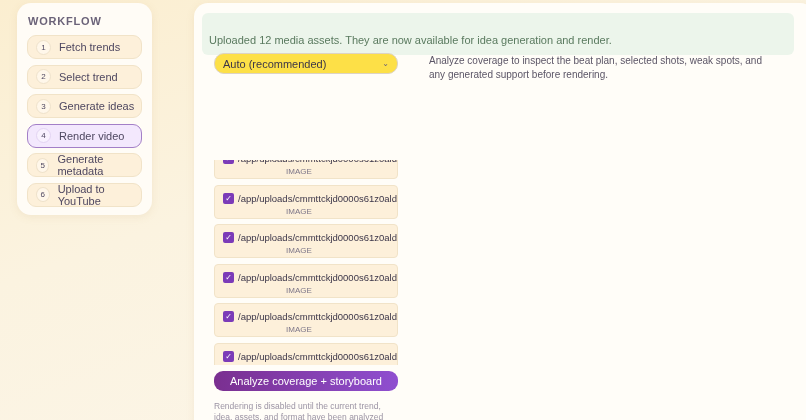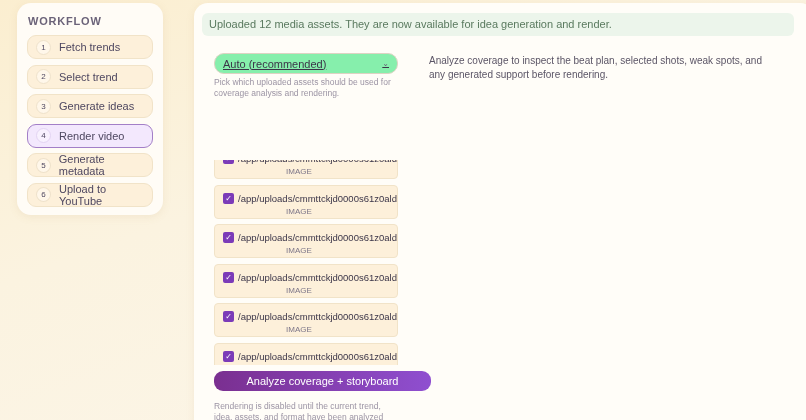--- a/index.html
+++ b/index.html
@@ -4,21 +4,21 @@
 <style>
   * { box-sizing: border-box; margin: 0; padding: 0; }
   html, body { width: 806px; height: 420px; overflow: hidden; }
   body {
     font-family: "Liberation Sans", sans-serif;
     background: linear-gradient(160deg, #fbeed0 0%, #fbf3e0 40%, #fcf6ea 100%);
     position: relative;
     color: #3b3548;
   }
   .sidebar {
-    position: absolute; left: 17px; top: 3px; width: 146px; height: 212px;
+    position: absolute; left: 17px; top: 3px; width: 135px; height: 212px;
     background: #fffcf6; border-radius: 14px;
     box-shadow: 0 2px 8px rgba(180,150,90,0.12);
     padding: 12px 10px;
   }
   .sidebar-title {
     font-size: 11px; font-weight: bold; letter-spacing: 0.8px;
     color: #6b6379; margin-left: 1px; margin-bottom: 8px;
   }
   .step {
     display: flex; align-items: center; height: 24px;
@@ -36,29 +36,29 @@
   .step.active .step-num { background: #f8f1fe; border-color: #e3d4f3; }
 
   .main {
     position: absolute; left: 194px; top: 3px; width: 620px; height: 430px;
     background: #fffdf8; border-radius: 14px;
     box-shadow: 0 2px 8px rgba(180,150,90,0.12);
   }
   .banner {
     position: absolute; left: 8px; top: 10px; width: 592px; height: 23px;
     background: #ecf5eb; border-radius: 6px;
-    font-size: 11px; color: #5a7a5f; padding: 5px 7px;
+    font-size: 11px; color: #5a7a5f; padding: 21px 7px;
   }
   .left-col { position: absolute; left: 20px; top: 50px; width: 185px; }
   .label { font-size: 11px; color: #2f2a3a; margin-bottom: 4px; }
   .select {
     width: 184px; height: 21px; border: 1px solid #ddd3c3; border-radius: 10px;
-    background: #86efac; font-size: 11px; color: #3b3548;
+    background: #fde047; font-size: 11px; color: #3b3548;
     display: flex; align-items: center; justify-content: space-between;
-    padding: 0 8px; cursor: pointer; text-decoration: underline;
+    padding: 0 8px; cursor: pointer;
   }
   .chev { font-size: 8px; color: #6b6379; }
   .help { font-size: 8.5px; color: #9c94a4; line-height: 11px; margin-top: 3px; }
   .media-label { margin-top: 10px; }
   .media-list {
     position: absolute; left: 20px; top: 157px; width: 184px; height: 205px;
     overflow: hidden;
   }
   .media-item {
     height: 34px; background: #fdf0da; border: 1px solid #f1e3c8; border-radius: 4px;
@@ -66,21 +66,21 @@
     overflow: hidden;
   }
   .cb {
     position: absolute; left: 8px; top: 7px; width: 11px; height: 11px;
     background: #7b3bb8; border-radius: 2px; color: #fff; font-size: 8px;
     display: flex; align-items: center; justify-content: center; cursor: pointer;
   }
   .path { font-size: 9.5px; color: #3b3548; }
   .kind { font-size: 8px; color: #7c7588; margin-top: 3px; padding-left: 48px; }
   .analyze-btn {
-    position: absolute; left: 20px; top: 368px; width: 217px; height: 20px;
+    position: absolute; left: 20px; top: 368px; width: 184px; height: 20px;
     background: linear-gradient(90deg, #7a2f90, #8f4fd0);
     border-radius: 9px; color: #fff; font-size: 11px;
     display: flex; align-items: center; justify-content: center; cursor: pointer;
   }
   .render-note {
     position: absolute; left: 20px; top: 398px; width: 185px;
     font-size: 8.5px; color: #9c94a4; line-height: 11px;
   }
   .right-col {
     position: absolute; left: 235px; top: 51px; width: 345px;
@@ -119,21 +119,20 @@
 </div>
 
 <div class="main">
   <div class="banner">Uploaded 12 media assets. They are now available for idea generation and render.</div>
 
   <div class="left-col">
     <div class="select">
       <span>Auto (recommended)</span>
       <span class="chev">⌄</span>
     </div>
-    <div class="help">Pick which uploaded assets should be used for coverage analysis and rendering.</div>
   </div>
 
   <div class="media-list">
     <div style="margin-top:-15px;">
       <div class="media-item">
         <span class="cb">✓</span>
         <div class="path">/app/uploads/cmmttckjd0000s61z0aldm9</div>
         <div class="kind">IMAGE</div>
       </div>
       <div class="media-item">

